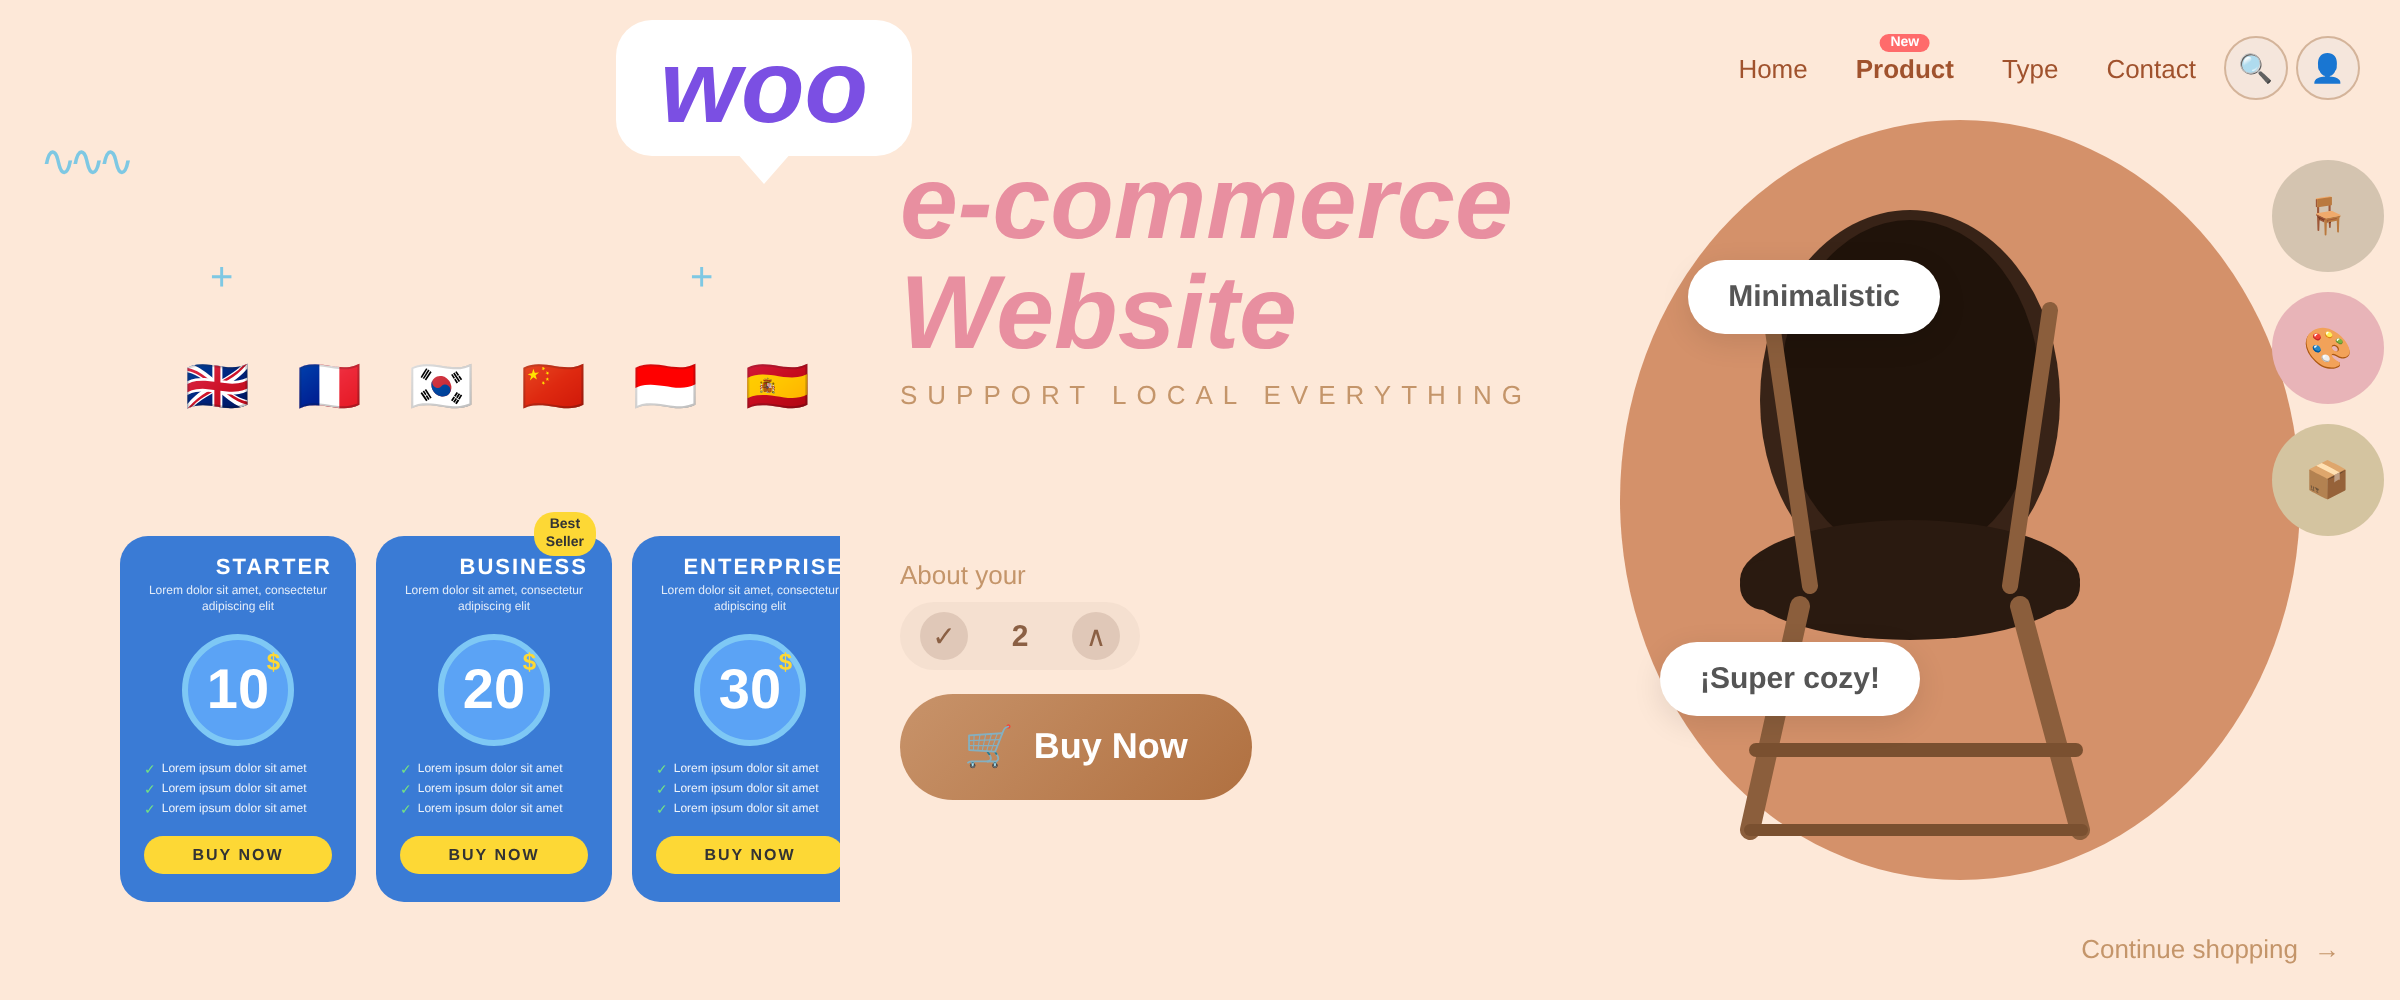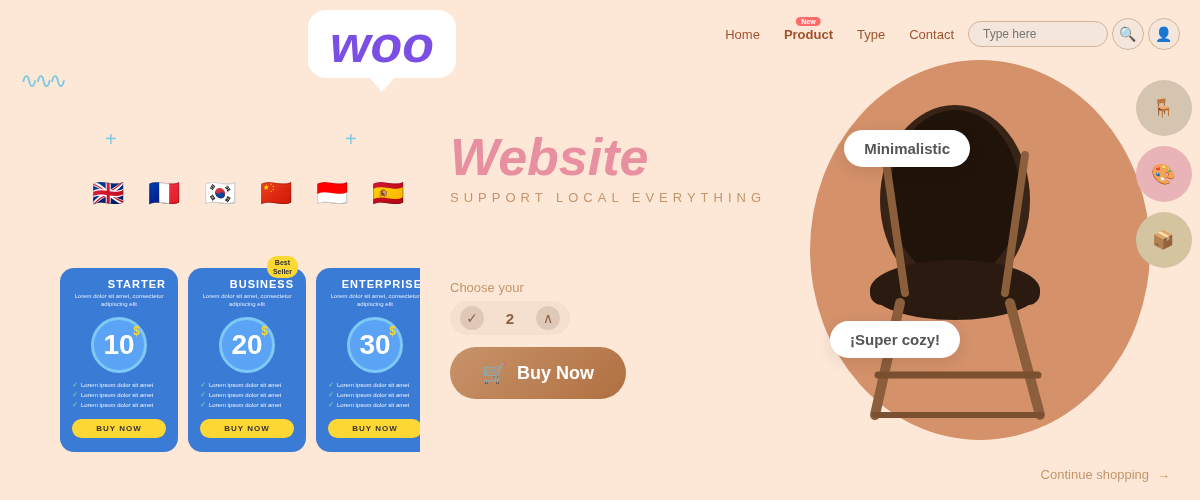--- a/index.html
+++ b/index.html
@@ -510,34 +510,33 @@
         <span class="new-badge">New</span>
         <span>Product</span>
       </div>
       <div class="nav-link">
         <span>Type</span>
       </div>
       <div class="nav-link">
         <span>Contact</span>
       </div>
     </div>
-    <input class="search-box" type="text" placeholder="Type here" style="">
     <div class="nav-icon-btn">
       <span>🔍</span>
     </div>
     <div class="nav-icon-btn">
       <span>👤</span>
     </div>
   </nav>
 
   <div class="hero-oval"></div>
 
   <div class="hero-text">
     <div class="hero-title">
-      <br>
+      <span>e-commerce</span><br>
       <span>Website</span>
     </div>
     <div class="hero-subtitle">SUPPORT LOCAL EVERYTHING</div>
   </div>
 
   <div class="chair-svg-wrap">
     <svg viewBox="0 0 340 400" xmlns="http://www.w3.org/2000/svg" width="340" height="400">
 
       <ellipse cx="170" cy="145" rx="75" ry="95" fill="#2a1a10" opacity="0.92"></ellipse>
       <ellipse cx="170" cy="140" rx="65" ry="85" fill="#1a0f08" opacity="0.8"></ellipse>
@@ -573,21 +572,21 @@
     </div>
     <div class="thumb" style="background:#e8b4b8;">
       <span style="font-size:20px;">🎨</span>
     </div>
     <div class="thumb" style="background:#d4c4a0;">
       <span style="font-size:18px;">📦</span>
     </div>
   </div>
 
   <div class="product-cta">
-    <div class="choose-label">Choose your</div>
+    <div class="choose-label">About your</div>
     <div class="qty-row">
       <button class="qty-btn">✓</button>
       <span class="qty-num">2</span>
       <button class="qty-btn">∧</button>
     </div>
     <button class="buy-btn">
       <span class="buy-icon">🛒</span>
       <span>Buy Now</span>
     </button>
   </div>

